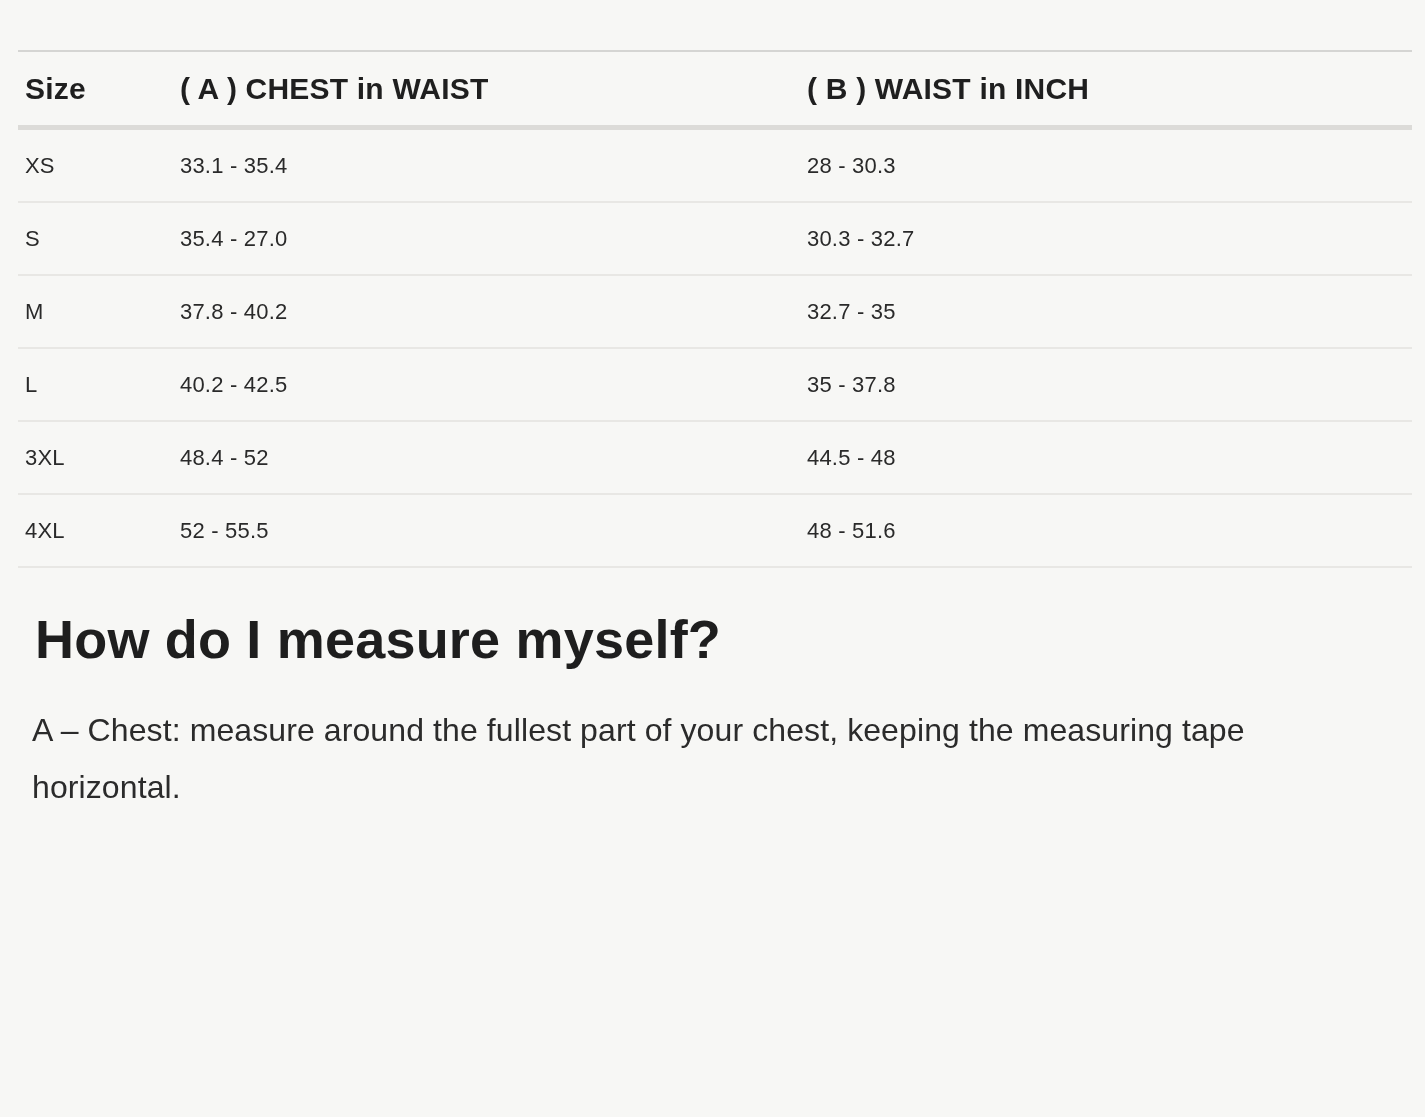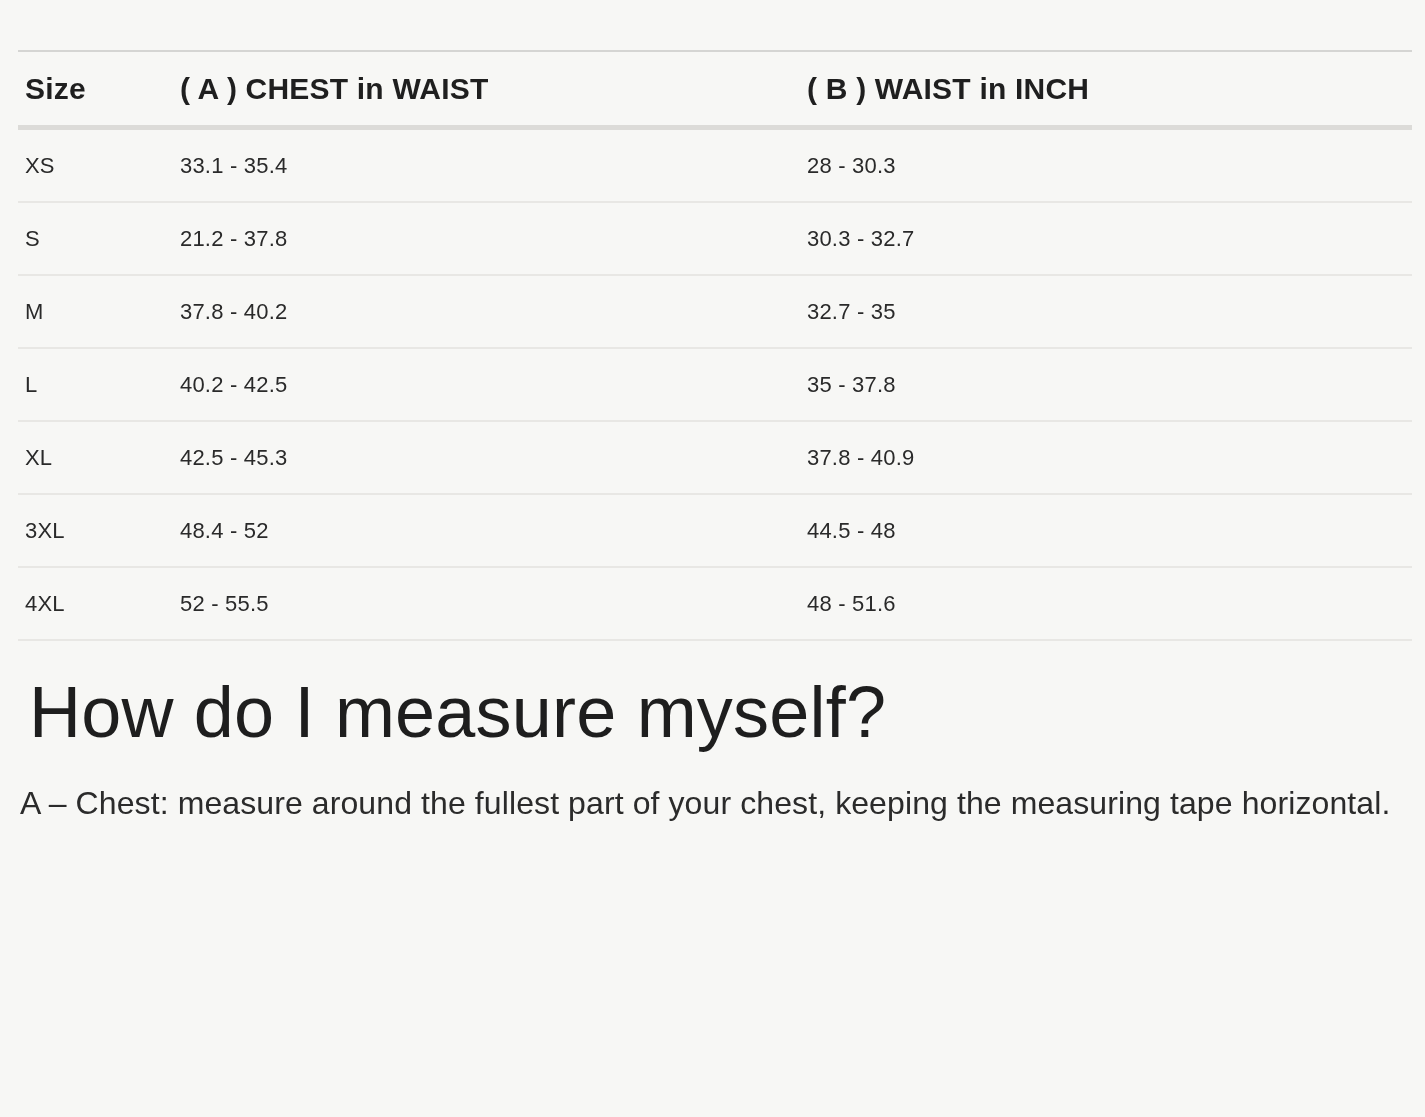--- a/index.html
+++ b/index.html
@@ -40,34 +40,34 @@
     font-size: 22px;
     font-weight: 400;
     color: #2a2a2a;
     height: 71px;
     padding: 0 0 0 7px;
     vertical-align: middle;
     border-bottom: 2px solid #e8e7e4;
     letter-spacing: 0.2px;
   }
   h2.measure-heading {
-    font-size: 72px;
+    font-size: 54px;
     line-height: 62px;
-    font-weight: 400;
+    font-weight: 700;
     color: #1e1e1e;
-    margin: 40px 0 32px 9px;
+    margin: 40px 0 32px 15px;
     padding-left: 2px;
     letter-spacing: 0.2px;
   }
   p.measure-text {
     font-size: 32px;
     line-height: 57px;
     font-weight: 400;
     color: #2b2b2b;
-    margin: 0;
+    margin: 12px;
     padding-left: 2px;
     max-width: 1392px;
     letter-spacing: 0.1px;
   }
 </style>
 </head>
 <body>
 
 <div class="page">
 
@@ -85,37 +85,32 @@
       </tr>
     </thead>
     <tbody>
       <tr>
         <td>XS</td>
         <td>33.1 - 35.4</td>
         <td>28 - 30.3</td>
       </tr>
       <tr>
         <td>S</td>
-        <td>21.2 - 37.8</td>
+        <td>35.4 - 27.0</td>
         <td>30.3 - 32.7</td>
       </tr>
       <tr>
         <td>M</td>
         <td>37.8 - 40.2</td>
         <td>32.7 - 35</td>
       </tr>
       <tr>
         <td>L</td>
         <td>40.2 - 42.5</td>
         <td>35 - 37.8</td>
-      </tr>
-      <tr>
-        <td>XL</td>
-        <td>42.5 - 45.3</td>
-        <td>37.8 - 40.9</td>
       </tr>
       <tr>
         <td>3XL</td>
         <td>48.4 - 52</td>
         <td>44.5 - 48</td>
       </tr>
       <tr>
         <td>4XL</td>
         <td>52 - 55.5</td>
         <td>48 - 51.6</td>

